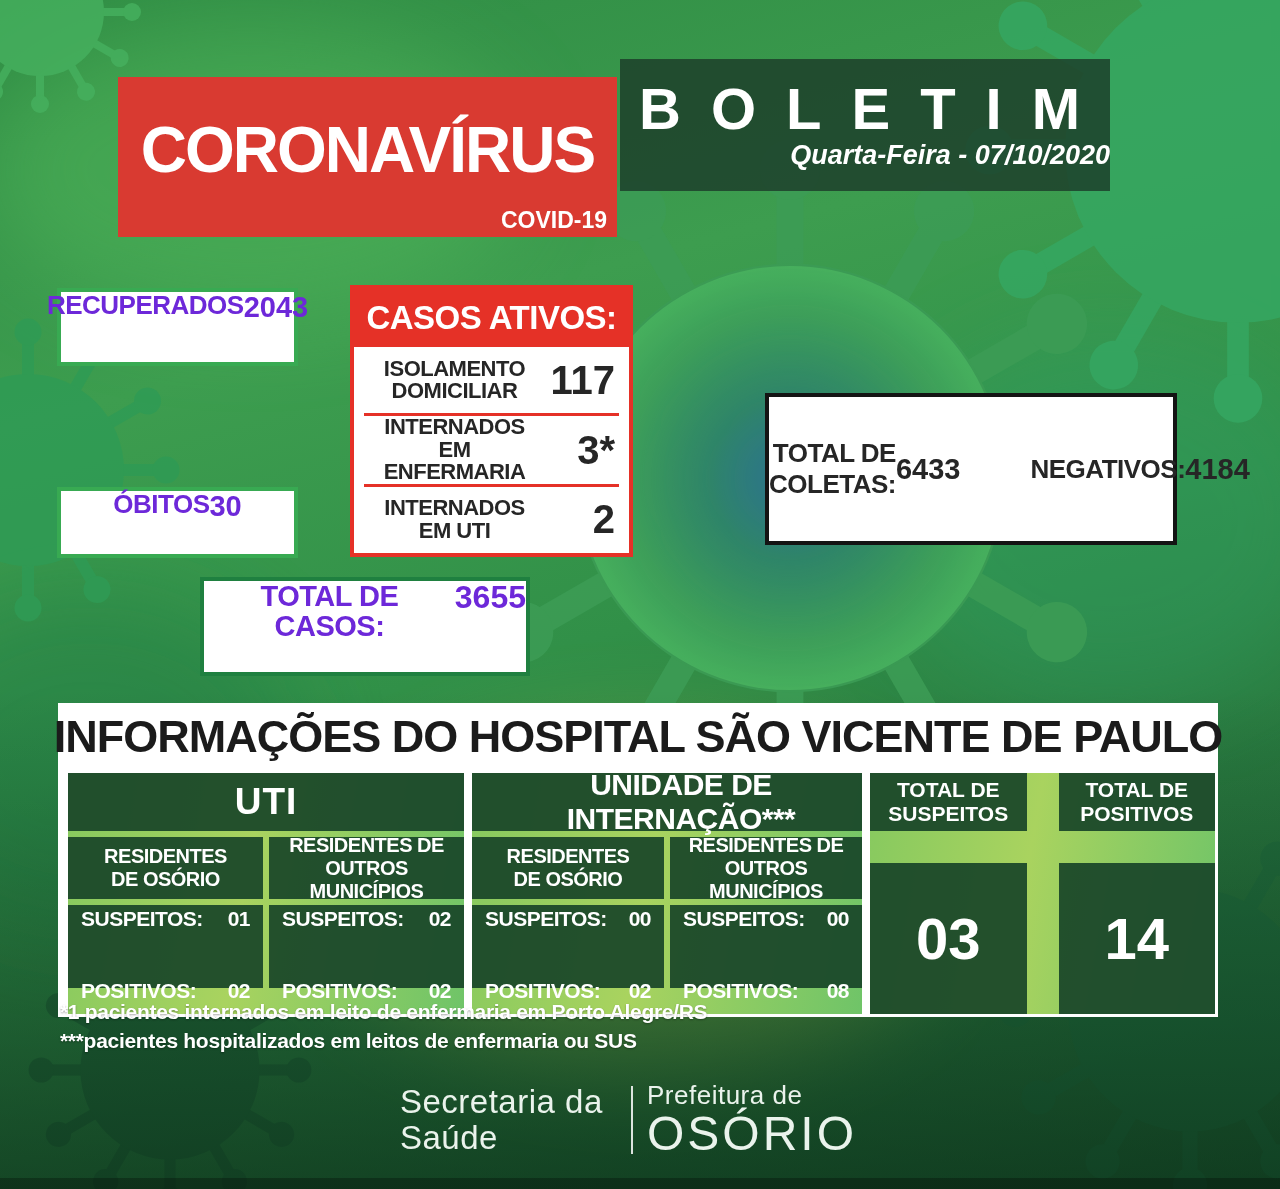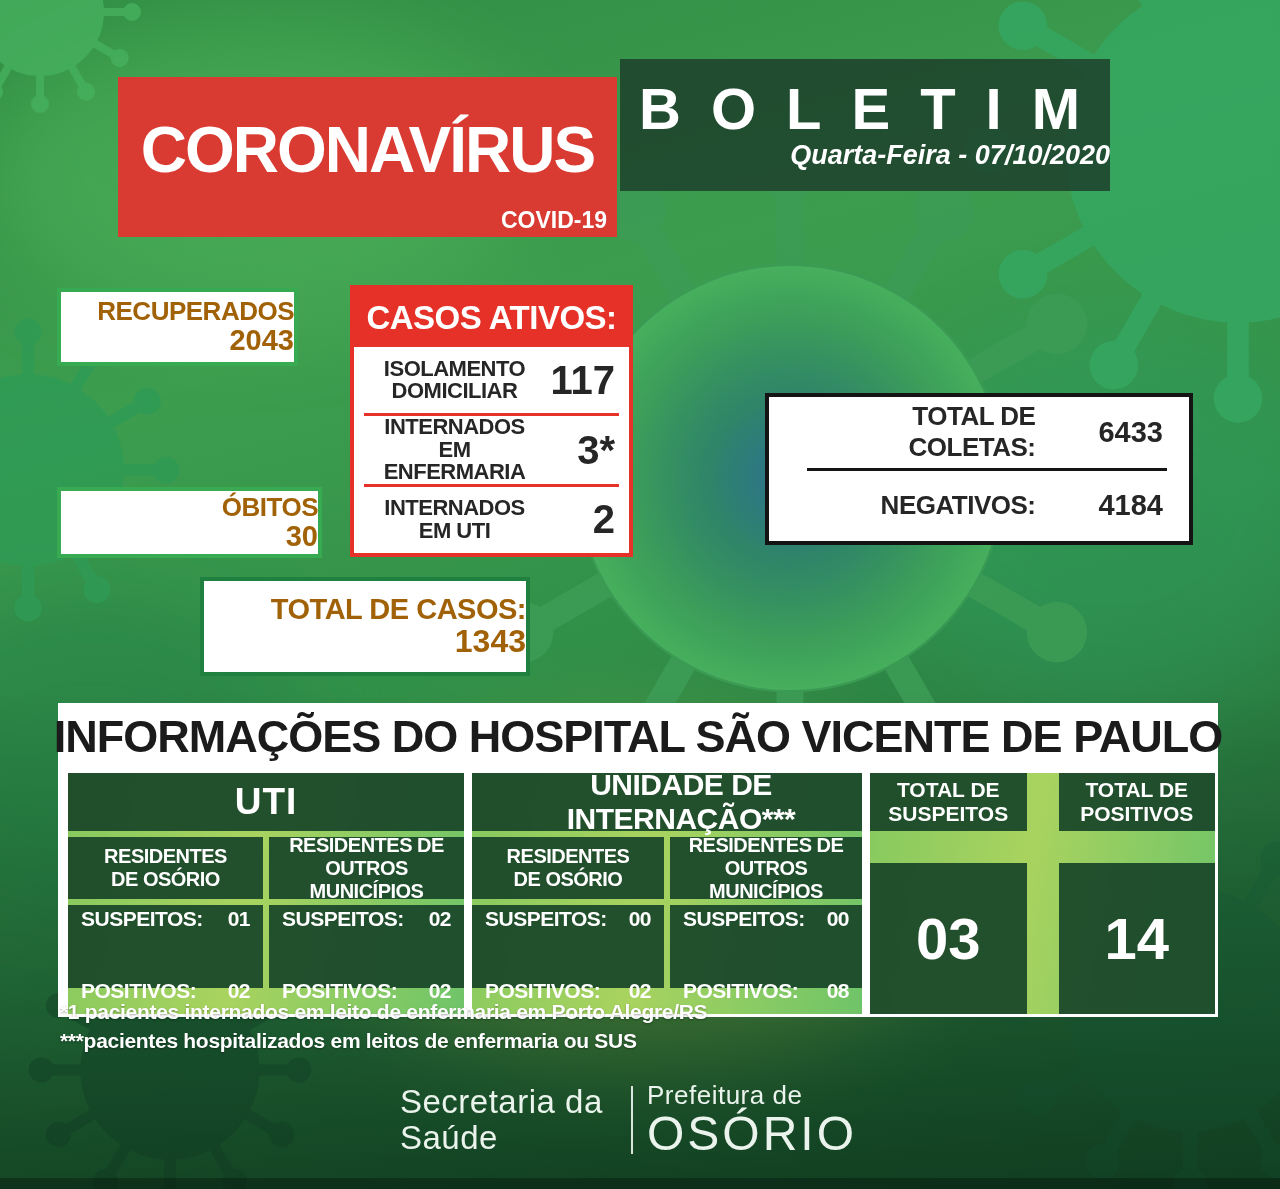--- a/index.html
+++ b/index.html
@@ -20,46 +20,46 @@
     margin-top:-14px;white-space:nowrap;}
   .red-banner .sub{position:absolute;right:10px;bottom:3px;color:#fff;font-weight:bold;
     font-size:23px;letter-spacing:0;}
   .boletim{position:absolute;left:620px;top:59px;width:490px;height:132px;
     background:rgba(28,60,42,.82);display:flex;flex-direction:column;align-items:flex-end;justify-content:center;}
   .boletim .title{color:#fff;font-weight:bold;font-size:58px;letter-spacing:30px;padding-left:30px;
     line-height:1;white-space:nowrap;}
   .boletim .date{color:#fff;font-style:italic;font-weight:bold;font-size:27px;margin-top:2px;}
 
   
-  .wbox{position:absolute;background:#fff;color:#a16207;text-align:right;
-    display:flex;flex-direction:column;justify-content:center;}
+  .wbox{position:absolute;background:#fff;color:#6d28d9;text-align:center;
+    display:flex;justify-content:center;}
   .green-border{border:4px solid #38aa52;}
   .dgreen-border{border:4px solid #1f8040;}
   .box-recuperados{left:57px;top:288px;width:233px;height:70px;}
-  .box-obitos{left:57px;top:487px;width:233px;height:63px;padding-left:24px;}
+  .box-obitos{left:57px;top:487px;width:233px;height:63px;}
   .box-total-casos{left:200px;top:577px;width:322px;height:91px;}
   .wbox .lbl{font-weight:bold;font-size:26px;line-height:1.05;letter-spacing:-.5px;}
   .wbox .val{font-weight:bold;font-size:29px;line-height:1.05;}
   .box-total-casos .lbl{font-size:29px;}
   .box-total-casos .val{font-size:32px;}
 
   
   .casos{position:absolute;left:350px;top:285px;width:275px;height:264px;
     border:4px solid #e53127;background:#fff;display:flex;flex-direction:column;}
   .casos-header{background:#e53127;color:#fff;height:58px;display:flex;align-items:center;justify-content:center;
     font-weight:bold;font-size:33px;letter-spacing:-.5px;}
   .casos-row{flex:1;display:flex;align-items:center;padding:0 14px;}
   .casos-row .rl{flex:1;text-align:center;font-weight:bold;font-size:22px;line-height:1.02;
     color:#262626;letter-spacing:-.5px;}
   .casos-row .rv{width:74px;text-align:right;font-weight:bold;font-size:40px;color:#262626;}
   .casos-sep{height:3px;background:#e53127;margin:0 10px;}
 
   
   .coletas{position:absolute;left:765px;top:393px;width:404px;height:144px;
-    border:4px solid #141414;background:#fff;display:flex;flex-direction:column;padding-left:16px;}
+    border:4px solid #141414;background:#fff;display:flex;flex-direction:row;}
   .coletas-row{flex:1;display:flex;align-items:center;}
   .coletas-row .cl{width:62%;text-align:right;font-weight:bold;font-size:26px;color:#262626;letter-spacing:-.5px;}
   .coletas-row .cv{flex:1;text-align:right;padding-right:26px;font-weight:bold;font-size:29px;color:#262626;}
   .coletas-sep{height:3px;background:#141414;margin:0 22px;}
 
   
   .hospital{position:absolute;left:58px;top:703px;width:1160px;}
   .hosp-title{background:#fff;height:67px;display:flex;align-items:center;justify-content:center;
     color:#1b1b1b;font-weight:bold;font-size:45px;letter-spacing:-1px;white-space:nowrap;}
   .htable{display:flex;gap:8px;background:#fff;padding:3px;}
@@ -230,21 +230,21 @@
     </div>
     <div class="coletas-sep"></div>
     <div class="coletas-row">
       <div class="cl">NEGATIVOS:</div>
       <div class="cv">4184</div>
     </div>
   </div>
 
   <div class="wbox dgreen-border box-total-casos">
     <div class="lbl">TOTAL DE CASOS:</div>
-    <div class="val">1343</div>
+    <div class="val">3655</div>
   </div>
 
   <div class="hospital">
     <div class="hosp-title">INFORMAÇÕES DO HOSPITAL SÃO VICENTE DE PAULO</div>
     <div class="htable">
 
       <div class="hgroup g1">
         <div class="hcell span2">
           <div class="big">UTI</div>
         </div>

